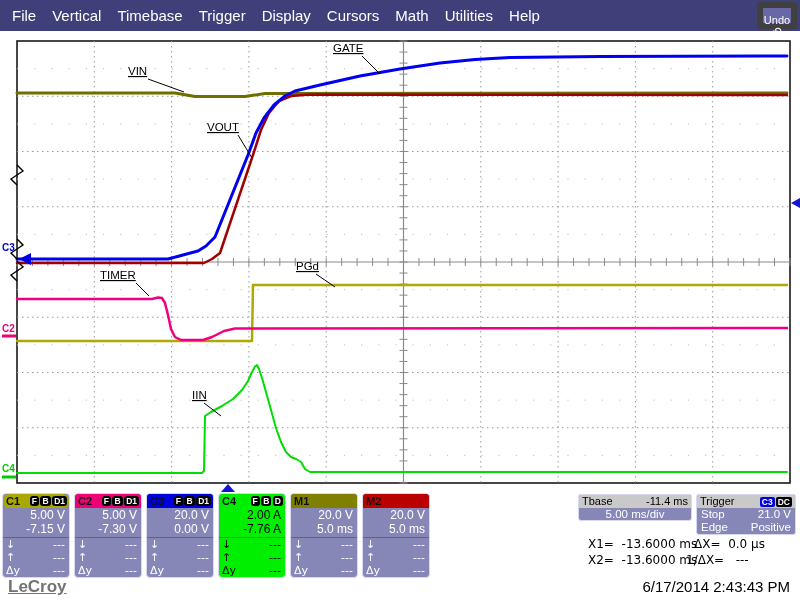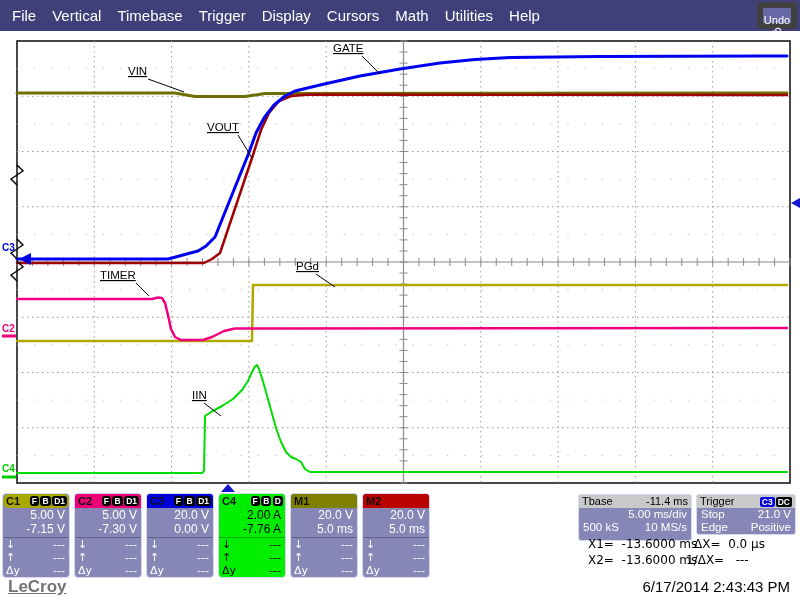--- a/index.html
+++ b/index.html
@@ -46,21 +46,21 @@
   
   .infobox{
     position:absolute;top:494px;box-sizing:border-box;background:#8787b7;
     border:1px solid #d8d8ef;border-radius:3px;color:#fff;font-size:11.5px;overflow:hidden;
   }
   .infobox .ihdr{
     background:#c9c9c9;color:#000;height:13px;line-height:13px;display:flex;
     justify-content:space-between;padding:0 3px;font-size:11px;
   }
   .infobox .irow{display:flex;justify-content:space-between;padding:0 4px;line-height:13px;height:13px;white-space:nowrap;}
-  .infobox .irow.right{justify-content:flex-end;}
+  .infobox .irow.right{justify-content:center;}
   .tbadge{font-size:8.5px;font-weight:bold;line-height:10px;border-radius:2px;padding:0 2px;margin-left:1px;color:#fff;align-self:center;}
   
   .cursor-line{position:absolute;color:#000;font-size:12px;white-space:nowrap;font-family:"DejaVu Sans","Liberation Sans",sans-serif;}
   #logo{position:absolute;left:8px;top:577px;font-size:17px;font-weight:bold;color:#737373;text-decoration:underline;letter-spacing:0px;}
   #timestamp{position:absolute;right:10px;top:578px;font-size:15px;color:#000;}
 </style>
 </head>
 <body>
 
 <div id="menubar">
@@ -373,21 +373,21 @@
           <span>---</span>
         </div>
         <div class="stat">
           <span>Δy</span>
           <span>---</span>
         </div>
       </div>
     </div>
   </div>
 
-<div class="infobox" id="tbase-box" style="left:578px;width:114px;height:47px;">
+<div class="infobox" id="tbase-box" style="left:578px;width:114px;height:27px;">
   <div class="ihdr">
     <span>Tbase</span>
     <span>-11.4 ms</span>
   </div>
   <div class="irow right">
       <span>5.00 ms/div</span>
     </div>
   <div class="irow">
     <span>500 kS</span>
     <span>10 MS/s</span>

